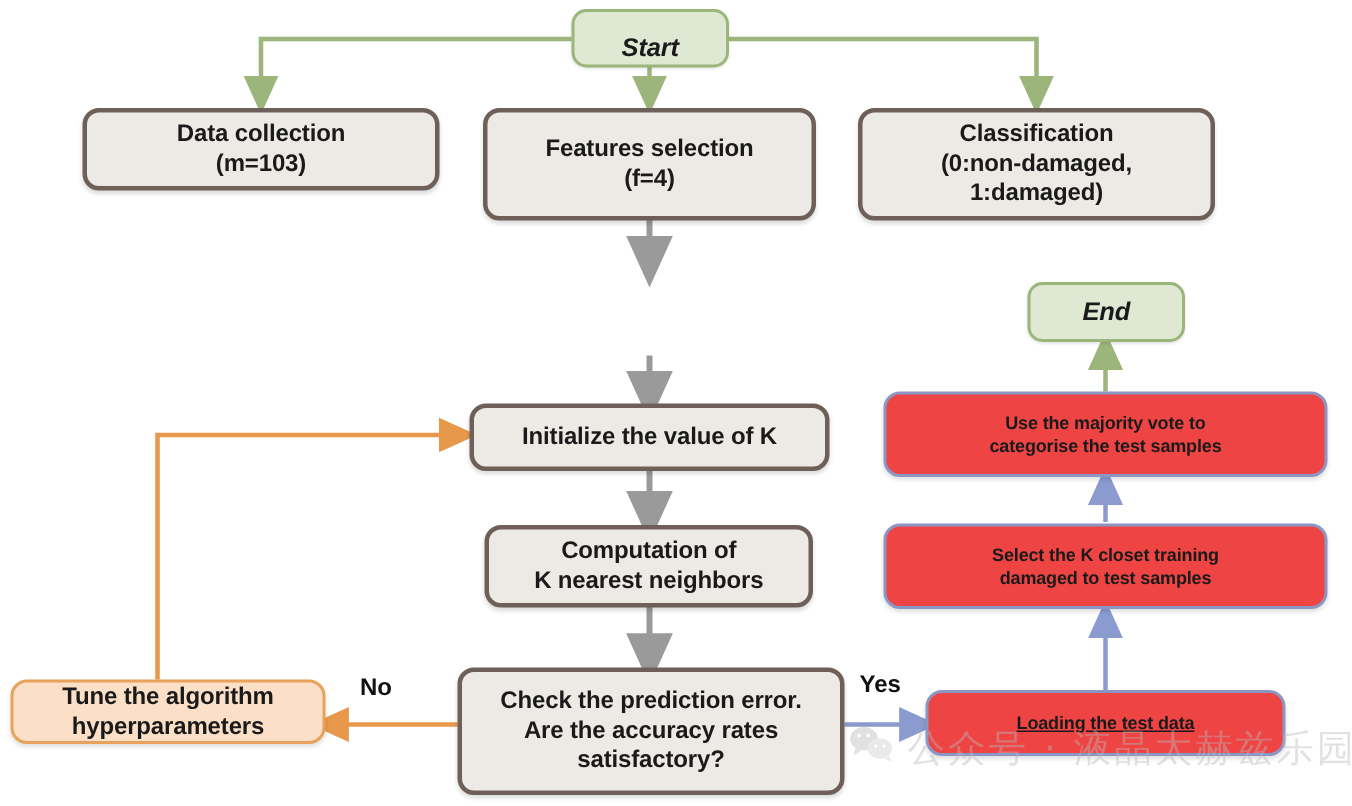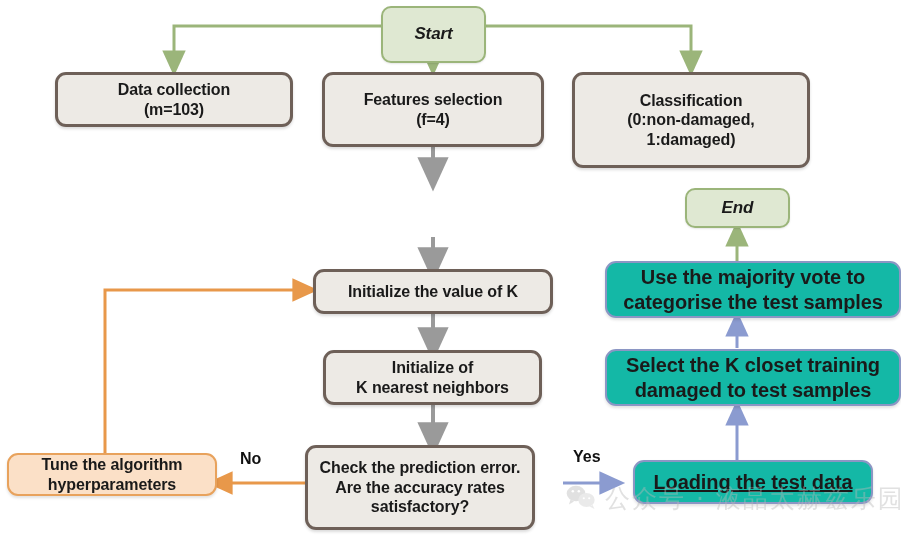--- a/index.html
+++ b/index.html
@@ -56,26 +56,25 @@
     box-shadow: 0 2px 3px rgba(0,0,0,0.14);
   }
   .node.tune {
     background: #fbe0c7;
     border-color: #e8a25c;
     border-width: 2.5px;
     font-size: 16px;
     box-shadow: 0 2px 3px rgba(0,0,0,0.12);
   }
   .node.test {
-    background: #14b8a6;
+    background: #ef4444;
     border-color: #8b96c4;
     border-width: 2.5px;
-    font-size: 20px;
+    font-size: 12px;
     box-shadow: 0 2px 3px rgba(0,0,0,0.12);
-    margin-left: 16px;
   }
   .edge-label {
     position: absolute;
     font-size: 16px;
     font-weight: bold;
     color: #111111;
     white-space: nowrap;
   }
   
   #watermark {
@@ -142,51 +141,51 @@
      Loading the test data --&gt;
     <path d="M563,483 L615,483" fill="none" stroke="#8b9bd0" stroke-width="3" marker-end="url(#ah-blue)"></path>
     
     <path d="M737,460 L737,410" fill="none" stroke="#8b9bd0" stroke-width="3" marker-end="url(#ah-blue)"></path>
     
     <path d="M737,348 L737,321" fill="none" stroke="#8b9bd0" stroke-width="3" marker-end="url(#ah-blue)"></path>
     
     <path d="M737,261 L737,231" fill="none" stroke="#9bb57a" stroke-width="3" marker-end="url(#ah-green)"></path>
   </svg>
 
-  <div class="node terminal" style="left:381px; top:6px; width:105px; height:57px;">
+  <div class="node terminal" style="left:381px; top:6px; width:105px; height:39px;align-items:flex-end;">
     <span class="node-label">Start</span>
   </div>
 
   <div class="node process" style="left:55px; top:72px; width:238px; height:55px;">
     <span class="node-label">Data collection
 (m=103)</span>
   </div>
 
   <div class="node process" style="left:322px; top:72px; width:222px; height:75px;">
     <span class="node-label">Features selection
 (f=4)</span>
   </div>
 
-  <div class="node process" style="left:572px; top:72px; width:238px; height:96px;justify-content:center;">
+  <div class="node process" style="left:572px; top:72px; width:238px; height:75px;justify-content:center;">
     <span class="node-label">Classification
 (0:non-damaged,
 1:damaged)</span>
   </div>
 
 
   <div class="node process" style="left:313px; top:269px; width:240px; height:45px;">
     <span class="node-label">Initialize the value of K</span>
   </div>
 
   <div class="node process" style="left:323px; top:350px; width:219px; height:55px;">
-    <span class="node-label">Initialize of
+    <span class="node-label">Computation of
 K nearest neighbors</span>
   </div>
 
-  <div class="node process" style="left:305px; top:445px; width:230px; height:85px;">
+  <div class="node process" style="left:305px; top:445px; width:258px; height:85px;">
     <span class="node-label">Check the prediction error.
 Are the accuracy rates
 satisfactory?</span>
   </div>
 
   <div class="node tune" style="left:7px; top:453px; width:210px; height:43px;">
     <span class="node-label">Tune the algorithm
 hyperparameters</span>
   </div>
 

